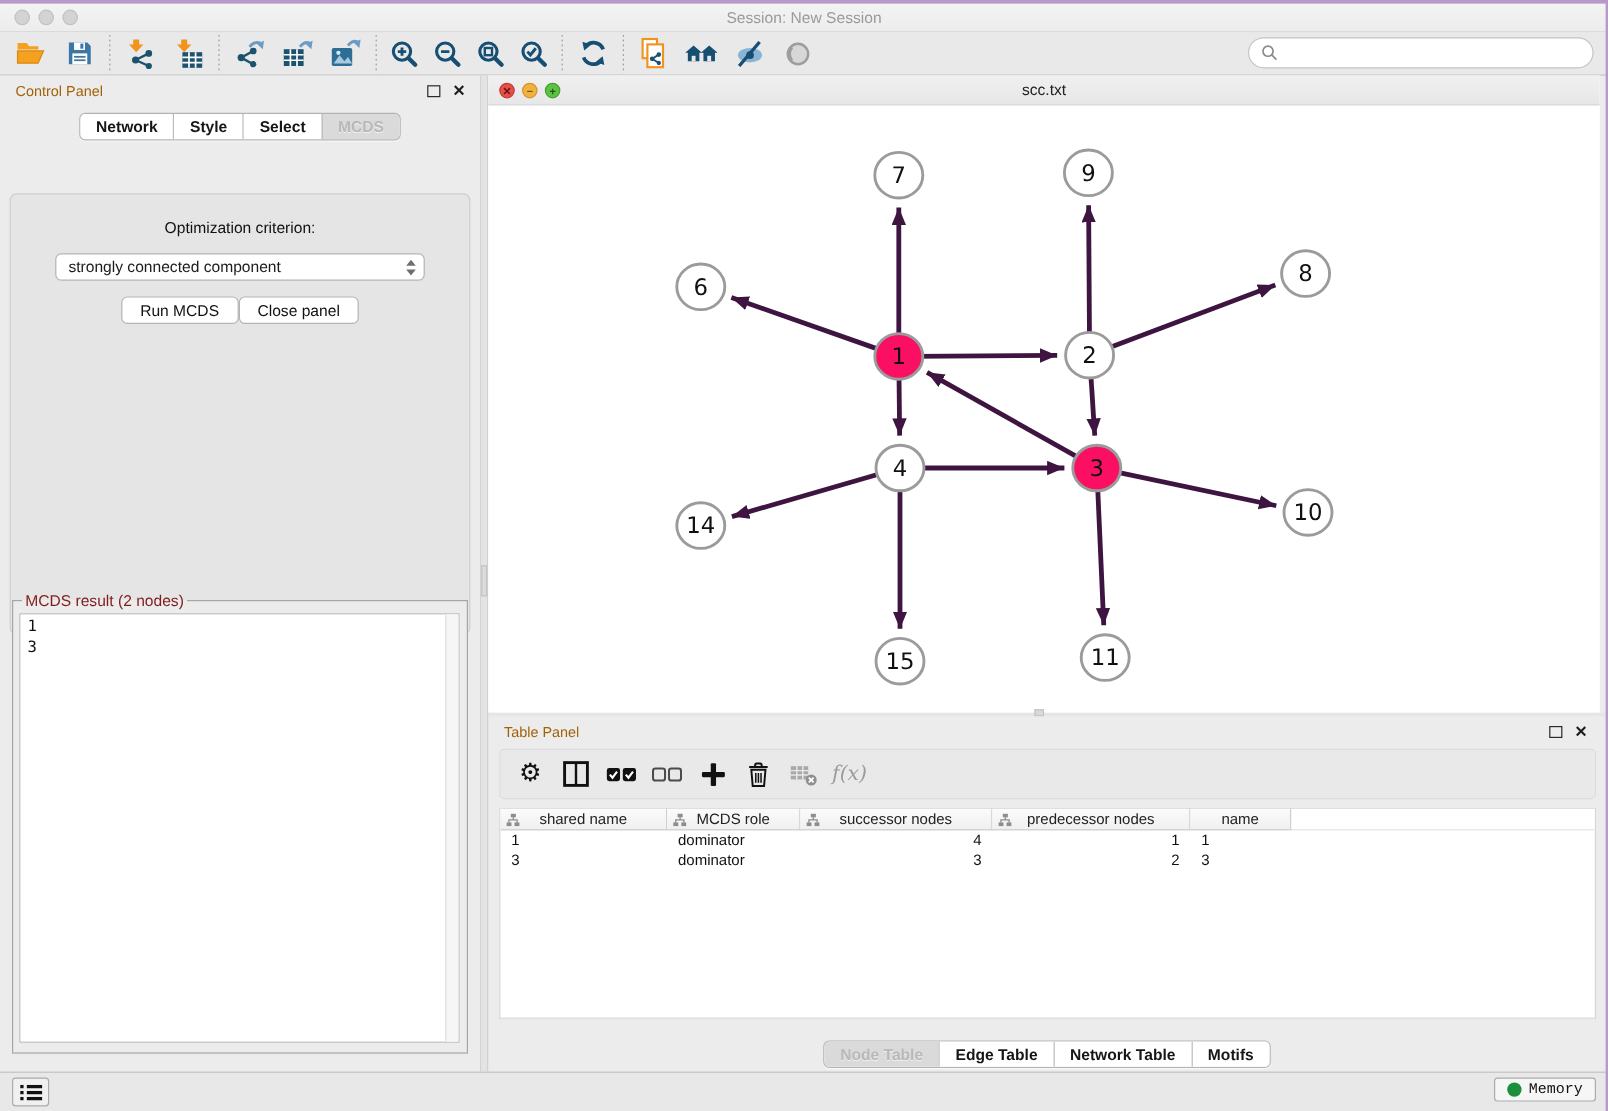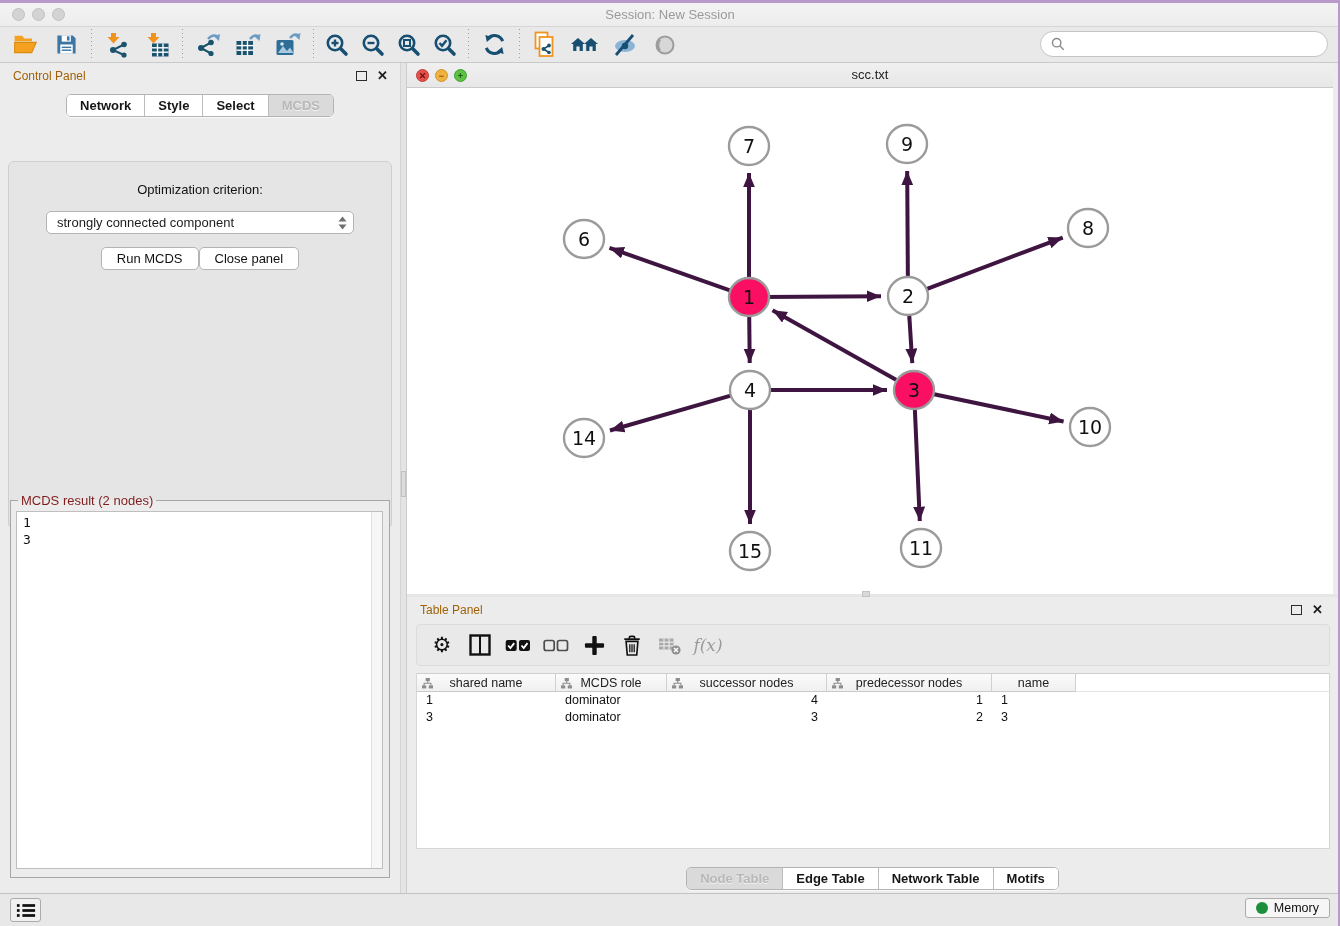--- a/index.html
+++ b/index.html
@@ -81,21 +81,21 @@
   .tr { display:flex; height:17px; }
   .td { font-size:12.5px; line-height:17px; padding:0 9px; color:#111; overflow:hidden; white-space:nowrap; }
   .al-left { text-align:left; } .al-right { text-align:right; }
   .c0{width:139px;} .c1{width:111px;} .c2{width:160px;} .c3{width:165px;} .c4{width:84px;}
 
   .table-tabs { position:absolute; left:0; right:0; bottom:3px; display:flex; justify-content:center; }
 
   
   .statusbar { position:absolute; left:0; right:0; bottom:0; height:33px; background:#e9e8e9; border-top:1px solid #c2c2c2; }
   .status-btn { position:absolute; left:10px; top:4px; width:31px; height:24px; background:#f1f0f1; border:1px solid #ababab; border-radius:3px; display:flex; align-items:center; justify-content:center; }
-  .memory-btn { position:absolute; right:10px; top:4px; height:20px; background:#f6f6f6; border:1px solid #ababab; border-radius:3px; display:flex; align-items:center; gap:6px; padding:1px 10px; font-size:12.5px; color:#111; font-family:Liberation Sans, sans-serif; }
+  .memory-btn { position:absolute; right:10px; top:4px; height:20px; background:#f6f6f6; border:1px solid #ababab; border-radius:3px; display:flex; align-items:center; gap:6px; padding:1px 10px; font-size:12.5px; color:#111; font-family:Liberation Mono, monospace; }
   .memory-dot { width:12px; height:12px; border-radius:50%; background:#1d8f3c; display:inline-block; }
 </style>
 </head>
 <body>
 
 <div class="app">
   <div class="accent-top"></div>
   <div class="accent-right"></div>
 
   <div class="titlebar">

